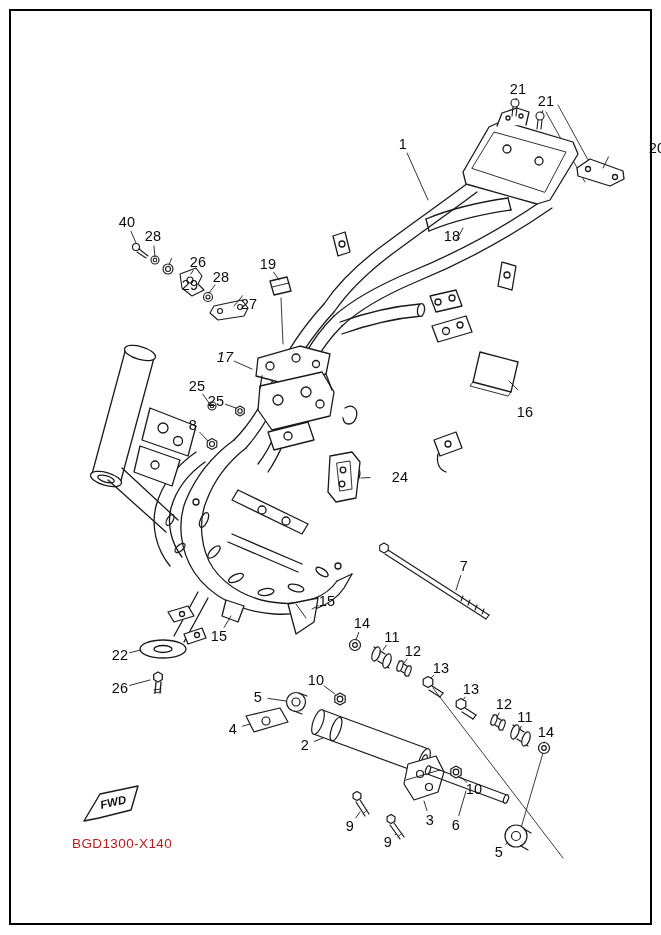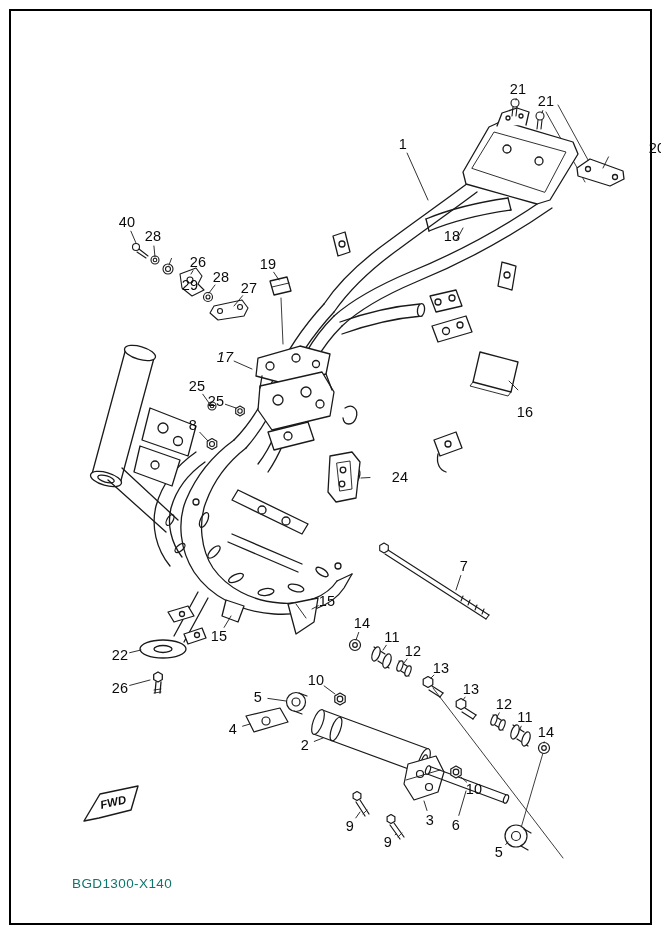--- a/index.html
+++ b/index.html
@@ -1,21 +1,21 @@
 <!DOCTYPE html>
 <html><head>
 <meta charset="utf-8">
 <style>
   html,body{margin:0;padding:0;background:#e9e9e9;}
   .page{position:relative;width:661px;height:935px;background:#fff;
         font-family:"Liberation Sans",sans-serif;overflow:hidden;margin:0 auto;}
   .page-border{position:absolute;left:9px;top:9px;right:9px;bottom:10px;border:2px solid #000;pointer-events:none;}
   svg.art{position:absolute;left:0;top:0;}
   .callout{position:absolute;transform:translate(-50%,-50%);font-size:14.5px;color:#0a0a0a;line-height:1;letter-spacing:.3px;}
-  .diagram-code{position:absolute;left:72px;top:836px;font-size:13.5px;color:#0f766e;letter-spacing:.4px;margin-top:40px;}
+  .diagram-code{position:absolute;left:72px;top:836px;font-size:13.5px;color:#b91c1c;letter-spacing:.4px;}
 </style>
 </head>
 <body>
 
 <div class="page">
   <div class="page-border"></div>
 
   <svg class="art" width="661" height="935" viewBox="0 0 661 935">
     <g stroke="#1a1a1a" fill="none" stroke-width="1.3" stroke-linejoin="round" stroke-linecap="round">
 
@@ -335,21 +335,21 @@
       <span class="callout" style="left: 403px; top: 144px;">1</span>
       <span class="callout" style="left: 518px; top: 89px;">21</span>
       <span class="callout" style="left: 546px; top: 101px;">21</span>
       <span class="callout" style="left: 613px; top: 148px; margin-left: 44px;">20</span>
       <span class="callout" style="left: 452px; top: 236px;">18</span>
       <span class="callout" style="left: 127px; top: 222px;">40</span>
       <span class="callout" style="left: 153px; top: 236px;">28</span>
       <span class="callout" style="left: 190px; top: 249px; margin-top: 36px;">29</span>
       <span class="callout" style="left: 198px; top: 262px;">26</span>
       <span class="callout" style="left: 221px; top: 277px;">28</span>
-      <span class="callout" style="left: 249px; top: 288px; text-align: center;">27</span>
+      <span class="callout" style="left: 249px; top: 304px; text-align: center;">27</span>
       <span class="callout" style="left: 268px; top: 264px;">19</span>
       <span class="callout" style="left: 225px; top: 357px; font-style: italic;">17</span>
       <span class="callout" style="left: 197px; top: 386px;">25</span>
       <span class="callout" style="left: 216px; top: 401px;">25</span>
       <span class="callout" style="left: 193px; top: 425px;">8</span>
       <span class="callout" style="left: 400px; top: 477px;">24</span>
       <span class="callout" style="left: 525px; top: 397px; margin-top: 15px;">16</span>
       <span class="callout" style="left: 464px; top: 566px;">7</span>
       <span class="callout" style="left: 327px; top: 601px;">15</span>
       <span class="callout" style="left: 219px; top: 636px;">15</span>

